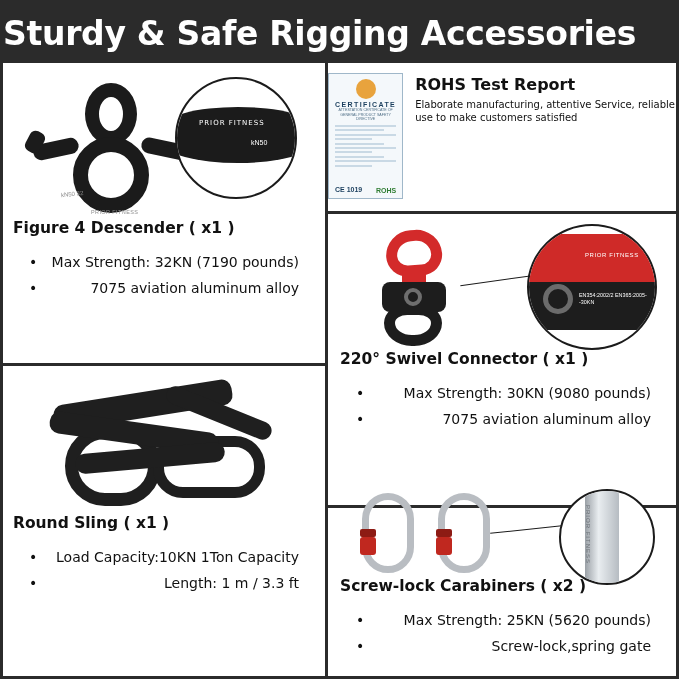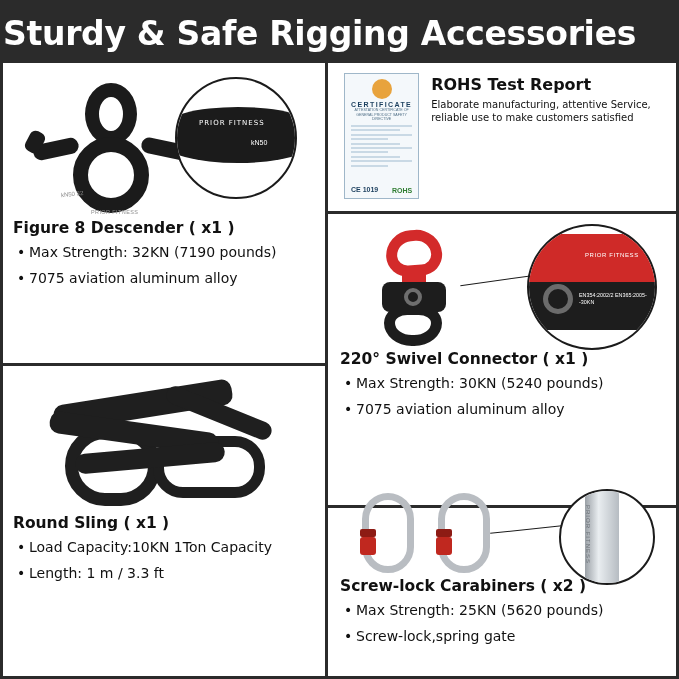--- a/index.html
+++ b/index.html
@@ -40,21 +40,21 @@
   .vline{position:absolute;background:#2b2b2b;width:3px;}
   .hline{position:absolute;background:#2b2b2b;height:3px;}
 
   .prod-title{
     font-size:15.5px;
     font-weight:bold;
     margin:0 0 6px 0;
     font-family:"DejaVu Sans", sans-serif;
   }
   ul.bullets{
-    margin:4px;padding:0;list-style:none;
+    margin:16px;padding:0;list-style:none;text-align:right;
   }
   ul.bullets li{
     font-size:14px;
     line-height:1.35;
     margin-bottom:7px;
     padding-left:12px;
     position:relative;
     font-family:"DejaVu Sans", sans-serif;
   }
   ul.bullets li:before{
@@ -115,21 +115,21 @@
     letter-spacing:1px;font-family:"DejaVu Sans", sans-serif;
   }
   .bubble .kn{
     position:absolute;left:74px;top:60px;color:#fff;font-size:7px;
   }
   .leader{
     position:absolute;left:150px;top:70px;width:48px;height:1px;background:#1b1b1b;
     transform:rotate(-14deg);
   }
   
-  #cell-rohs{left:325px;top:0;width:351px;height:148px;padding:10px 16px;display:flex;gap:12px;}
+  #cell-rohs{left:325px;top:0;width:351px;height:148px;padding:10px 0;display:flex;gap:12px;}
   .cert{
     width:108px;height:126px;border:1px solid #9fb7c9;background:#f4f8fb;
     box-sizing:border-box;padding:5px 6px;position:relative;
   }
   .cert .seal{
     width:20px;height:20px;border-radius:50%;background:#e8a33d;margin:0 auto 2px;
   }
   .cert .ct{font-size:7px;text-align:center;letter-spacing:1.4px;font-weight:bold;color:#1b3f5e;}
   .cert .cs{font-size:3.6px;text-align:center;color:#4d6d85;margin-bottom:3px;line-height:1.3;}
   .cert .ln{height:2px;background:#c9d9e5;margin:2.4px 0;}
@@ -262,21 +262,21 @@
           <div class="mark1">kN50 32</div>
           <div class="mark2">PRIOR FITNESS</div>
         </div>
         <div class="leader"></div>
         <div class="bubble">
           <div class="band"></div>
           <div class="brand">PRIOR FITNESS</div>
           <div class="kn">kN50</div>
         </div>
       </div>
-      <h2 class="prod-title">Figure 8 Descender ( x1 )</h2>
+      <h2 class="prod-title">Figure 4 Descender ( x1 )</h2>
       <ul class="bullets">
         <li>Max Strength:  32KN (7190 pounds)</li>
         <li>7075 aviation aluminum alloy</li>
       </ul>
     </div>
 
     <div class="cell" id="cell-rohs">
       <div class="cert">
         <div class="seal"></div>
         <div class="ct">CERTIFICATE</div>
@@ -314,21 +314,21 @@
           <div class="red"></div>
           <div class="redtxt">PRIOR FITNESS</div>
           <div class="blk"></div>
           <div class="ring2"></div>
           <div class="blktxt">EN354:2002/2
 EN365:2005--30KN</div>
         </div>
       </div>
       <h2 class="prod-title">220° Swivel Connector ( x1 )</h2>
       <ul class="bullets">
-        <li>Max Strength: 30KN (5240 pounds)</li>
+        <li>Max Strength: 30KN (9080 pounds)</li>
         <li>7075 aviation aluminum alloy</li>
       </ul>
     </div>
 
     <div class="cell" id="cell-sling">
       <div class="sling-art">
         <div class="strap s5"></div>
         <div class="strap s6"></div>
         <div class="strap s1"></div>
         <div class="strap s2"></div>

